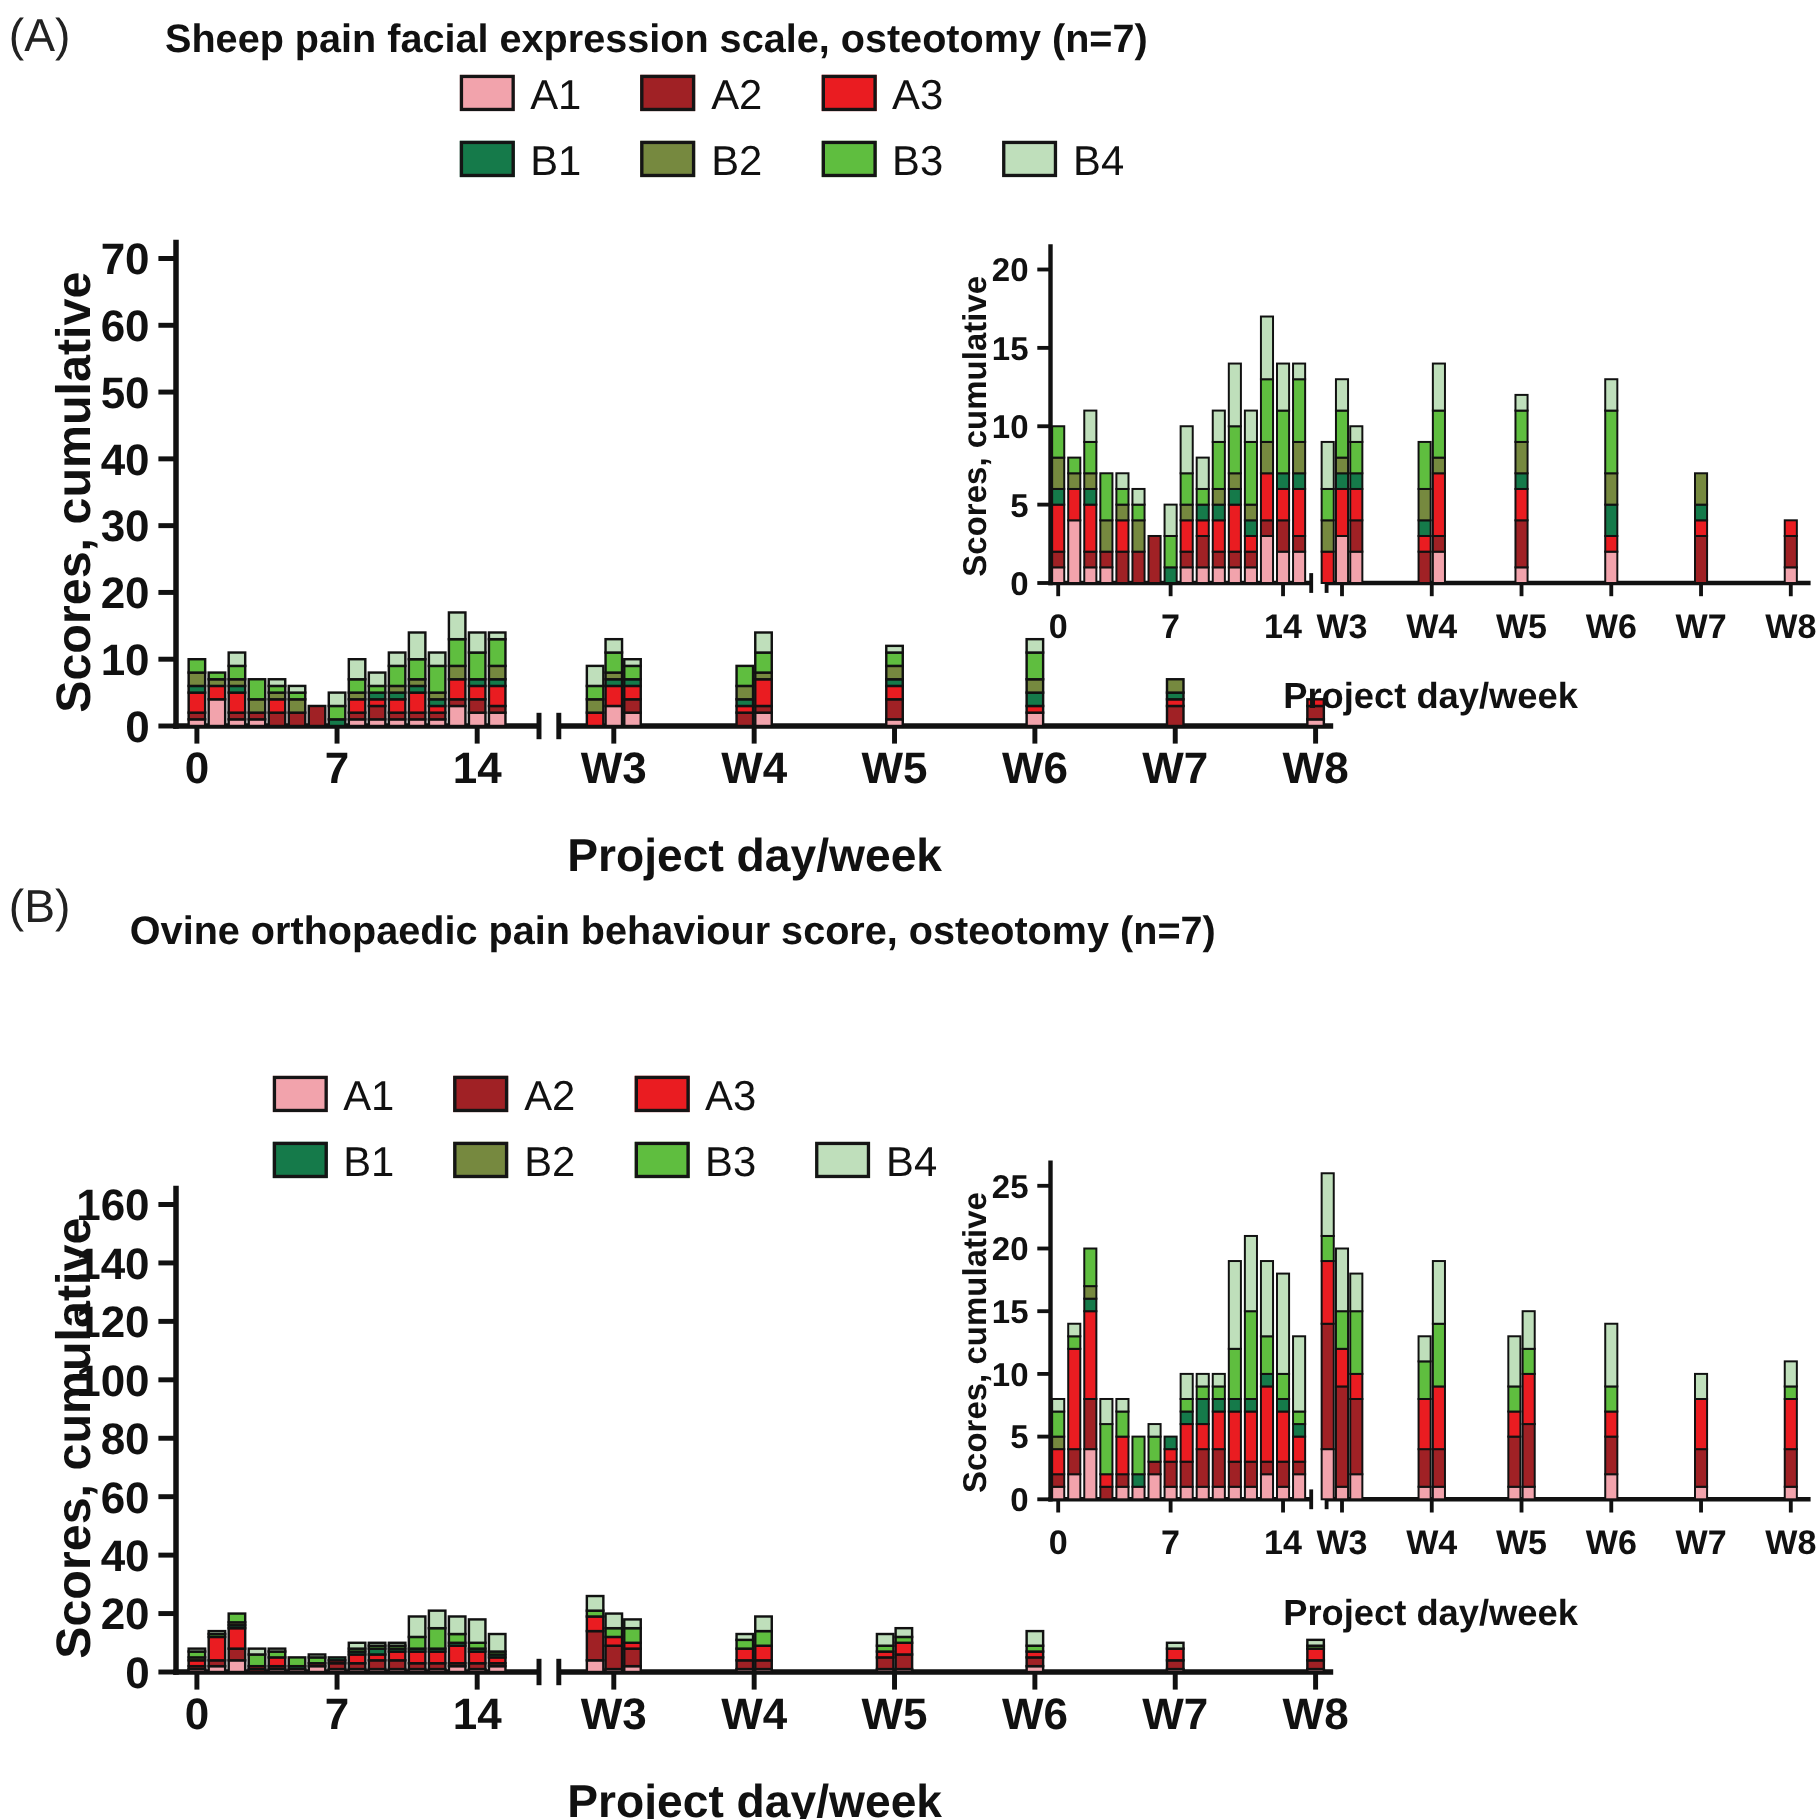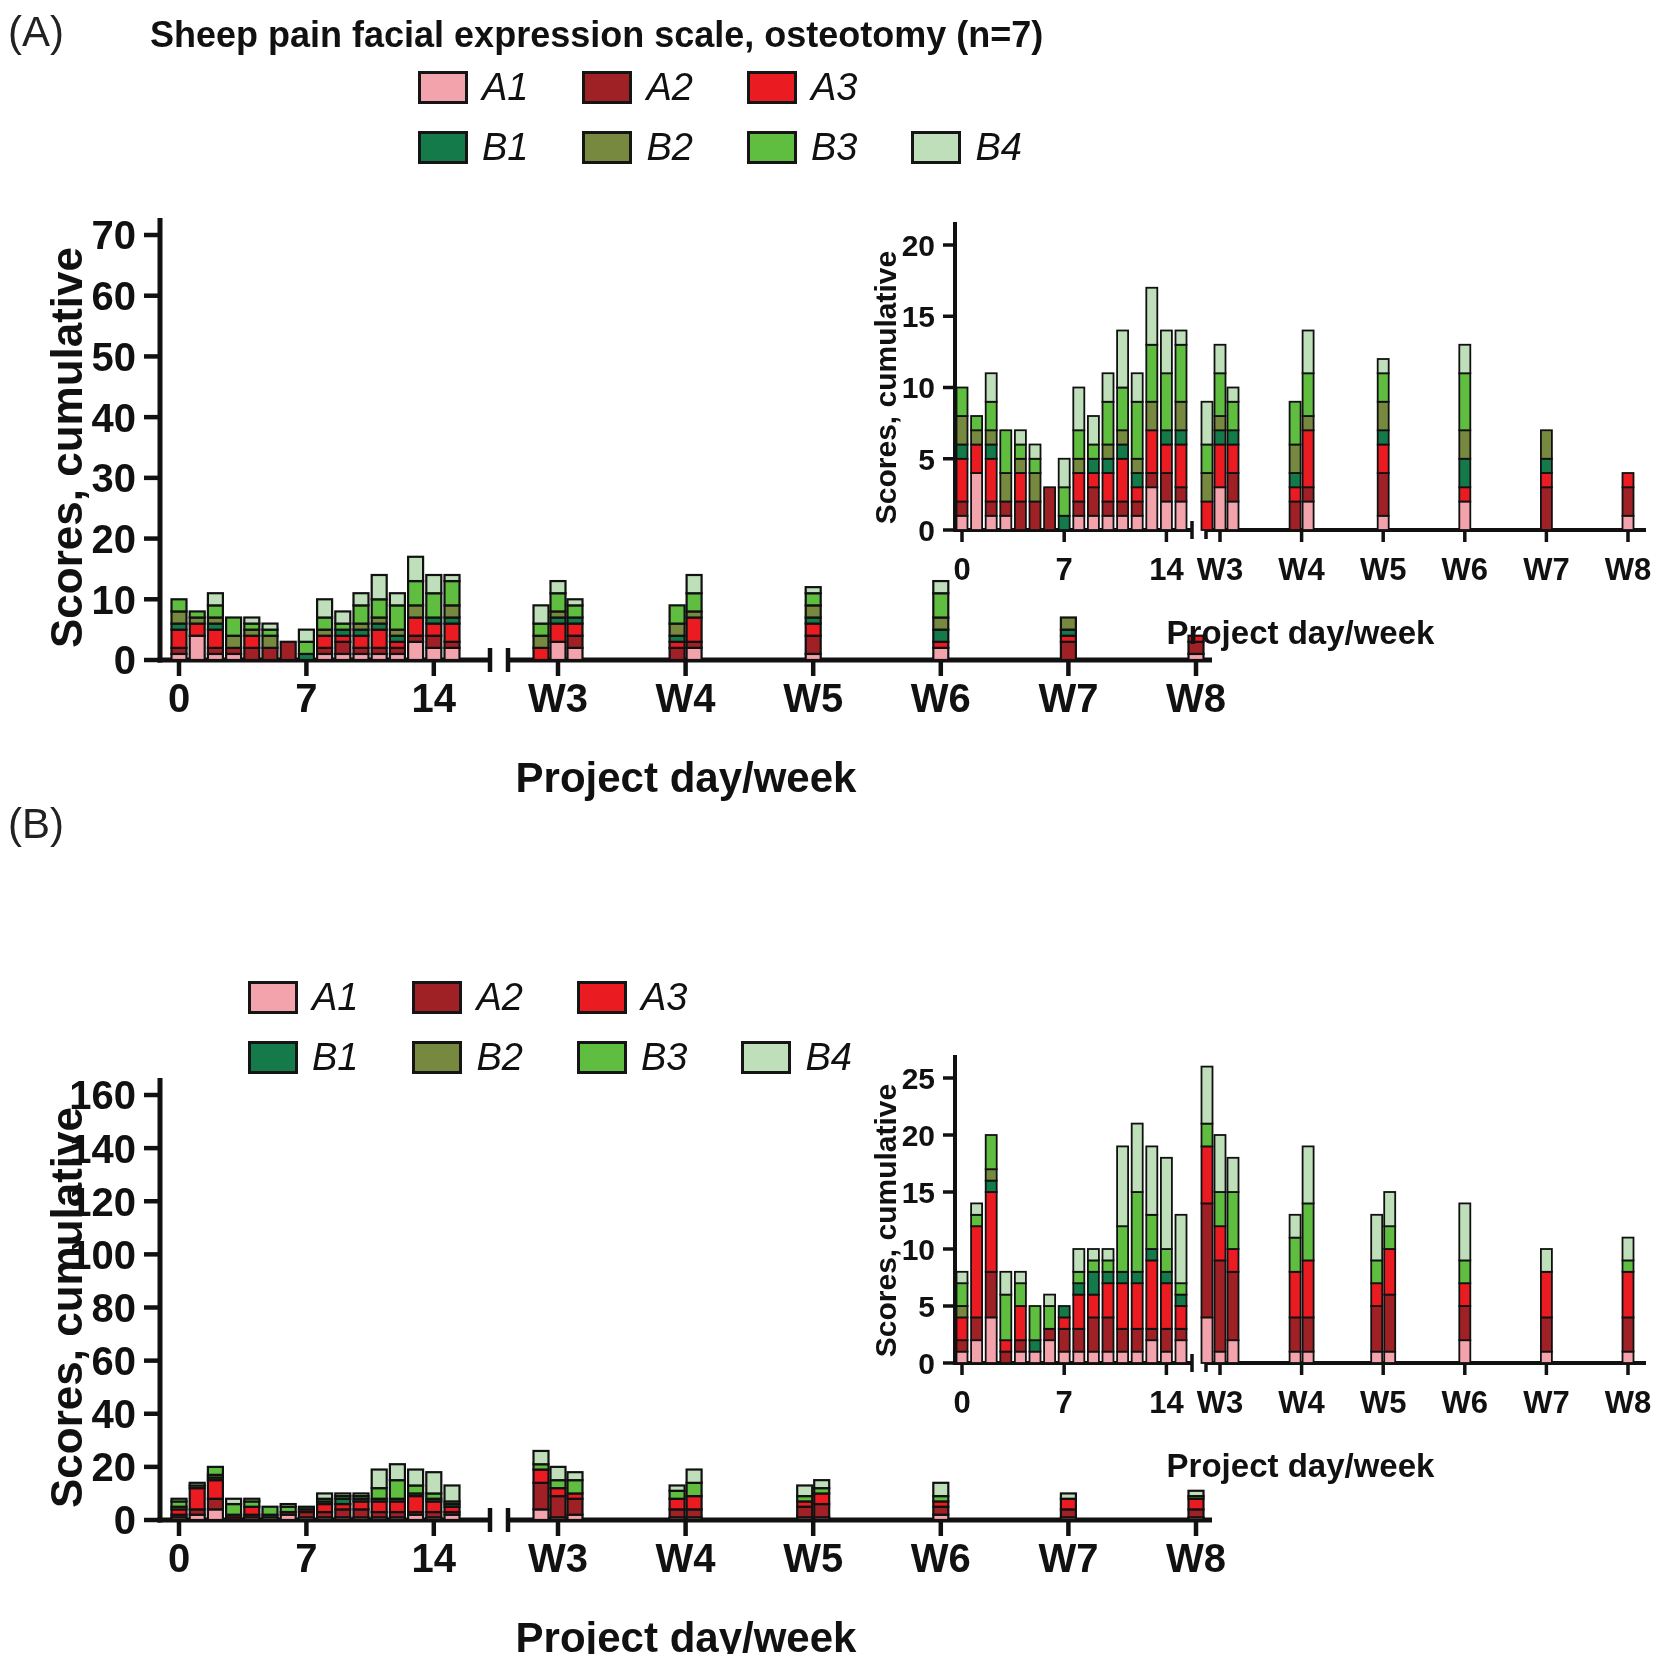--- a/index.html
+++ b/index.html
@@ -1,21 +1,21 @@
 <!DOCTYPE html>
 <html><head>
 <meta charset="utf-8">
 <style>
   html,body{margin:0;padding:0;background:#fff;}
   .page{position:relative;width:1654px;height:1654px;background:#fff;overflow:hidden;
         font-family:"Liberation Sans",sans-serif;color:#111;}
   .panel-label{position:absolute;font-size:42px;font-weight:normal;color:#222;}
   .panel-title{position:absolute;font-size:36px;font-weight:bold;white-space:nowrap;}
   .legend-row{position:absolute;display:flex;align-items:center;}
-  .legend-item{display:flex;align-items:center;margin-right:54px;font-style:italic;}
+  .legend-item{display:flex;align-items:flex-start;margin-right:54px;}
   .legend-swatch{display:inline-block;width:50px;height:33px;border:3px solid #151515;
                  box-sizing:border-box;margin-right:14px;}
   .legend-text{font-size:38px;font-weight:normal;color:#111;line-height:1;}
   svg{position:absolute;overflow:visible;}
 </style>
 </head>
 <body>
 
 <div class="page">
 
@@ -394,20 +394,21 @@
       <text x="676.4" y="380" font-size="31" font-weight="bold" fill="#111" text-anchor="middle" font-family="&quot;Liberation Sans&quot;,sans-serif">W7</text>
       <rect x="752.5" y="315.75" width="11" height="14.25" fill="#F2A3AC" stroke="#111" stroke-width="1.8"></rect>
       <rect x="752.5" y="287.25" width="11" height="28.5" fill="#A02125" stroke="#111" stroke-width="1.8"></rect>
       <rect x="752.5" y="273" width="11" height="14.25" fill="#EA1C21" stroke="#111" stroke-width="1.8"></rect>
       <line x1="758" y1="330" x2="758" y2="342" stroke="#111" stroke-width="3.5"></line>
       <text x="758" y="380" font-size="31" font-weight="bold" fill="#111" text-anchor="middle" font-family="&quot;Liberation Sans&quot;,sans-serif">W8</text>
       <text x="430.5" y="444" font-size="33" font-weight="bold" fill="#111" text-anchor="middle" font-family="&quot;Liberation Sans&quot;,sans-serif">Project day/week</text>
     </svg>
 
   <div class="panel-label" style="left:8px;top:800px;">(B)</div>
+  <div class="panel-title" style="left:118px;top:825px;">Ovine orthopaedic pain behaviour score, osteotomy (n=7)</div>
   <div class="legend-row" style="left:248px;top:978px;" id="legendB1">
       <span class="legend-item">
         <span class="legend-swatch" style="background: rgb(242, 163, 172);"></span>
         <span class="legend-text">A1</span>
       </span>
       <span class="legend-item">
         <span class="legend-swatch" style="background: rgb(160, 33, 37);"></span>
         <span class="legend-text">A2</span>
       </span>
       <span class="legend-item">

